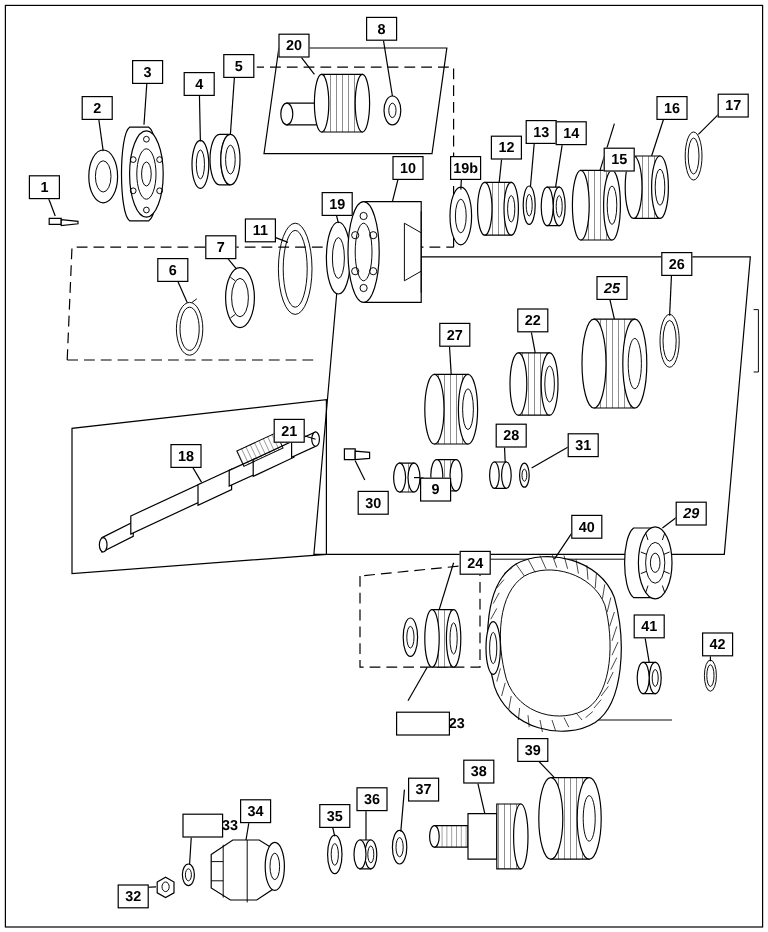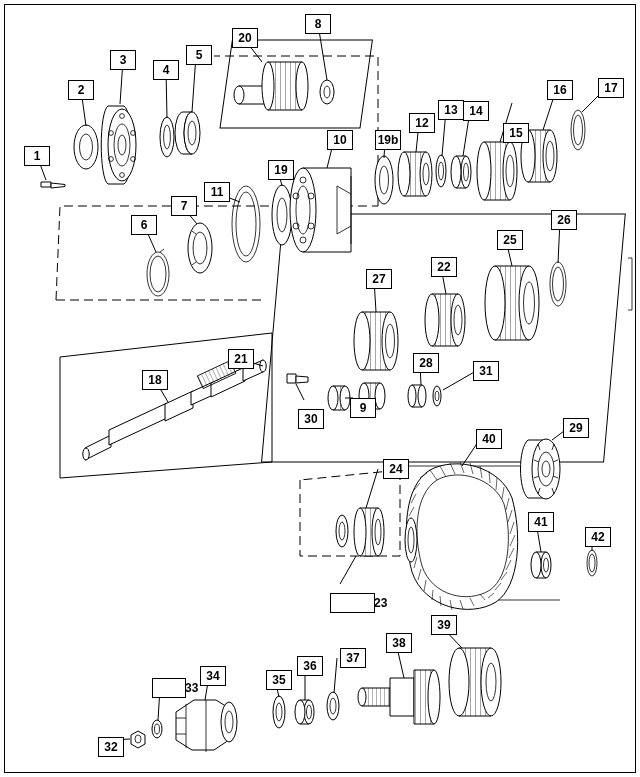--- a/index.html
+++ b/index.html
@@ -414,25 +414,25 @@
   <div class="callout" style="left:503px;top:93px;margin-top:30px;">15</div>
   <div class="callout" style="left:547px;top:80px;">16</div>
   <div class="callout" style="left:598px;top:78px;">17</div>
   <div class="callout" style="left:142px;top:370px;">18</div>
   <div class="callout" style="left:268px;top:160px;">19</div>
   <div class="callout" style="left:232px;top:28px;">20</div>
   <div class="callout" style="left:228px;top:349px;">21</div>
   <div class="callout" style="left:431px;top:257px;">22</div>
   <div class="callout" style="left:330px;top:593px;padding-left:43px;">23</div>
   <div class="callout" style="left:383px;top:459px;">24</div>
-  <div class="callout" style="left:497px;top:230px;">25</div>
+  <div class="callout" style="left:497px;top:230px;font-style:italic;">25</div>
   <div class="callout" style="left:551px;top:210px;">26</div>
   <div class="callout" style="left:366px;top:269px;">27</div>
   <div class="callout" style="left:413px;top:353px;">28</div>
-  <div class="callout" style="left:563px;top:418px;">29</div>
+  <div class="callout" style="left:563px;top:418px;font-style:italic;">29</div>
   <div class="callout" style="left:298px;top:409px;text-align:center;">30</div>
   <div class="callout" style="left:473px;top:361px;">31</div>
   <div class="callout" style="left:98px;top:737px;">32</div>
   <div class="callout" style="left:152px;top:678px;padding-left:32px;">33</div>
   <div class="callout" style="left:200px;top:666px;">34</div>
   <div class="callout" style="left:266px;top:670px;">35</div>
   <div class="callout" style="left:297px;top:656px;">36</div>
   <div class="callout" style="left:340px;top:648px;">37</div>
   <div class="callout" style="left:386px;top:633px;">38</div>
   <div class="callout" style="left:431px;top:615px;">39</div>

